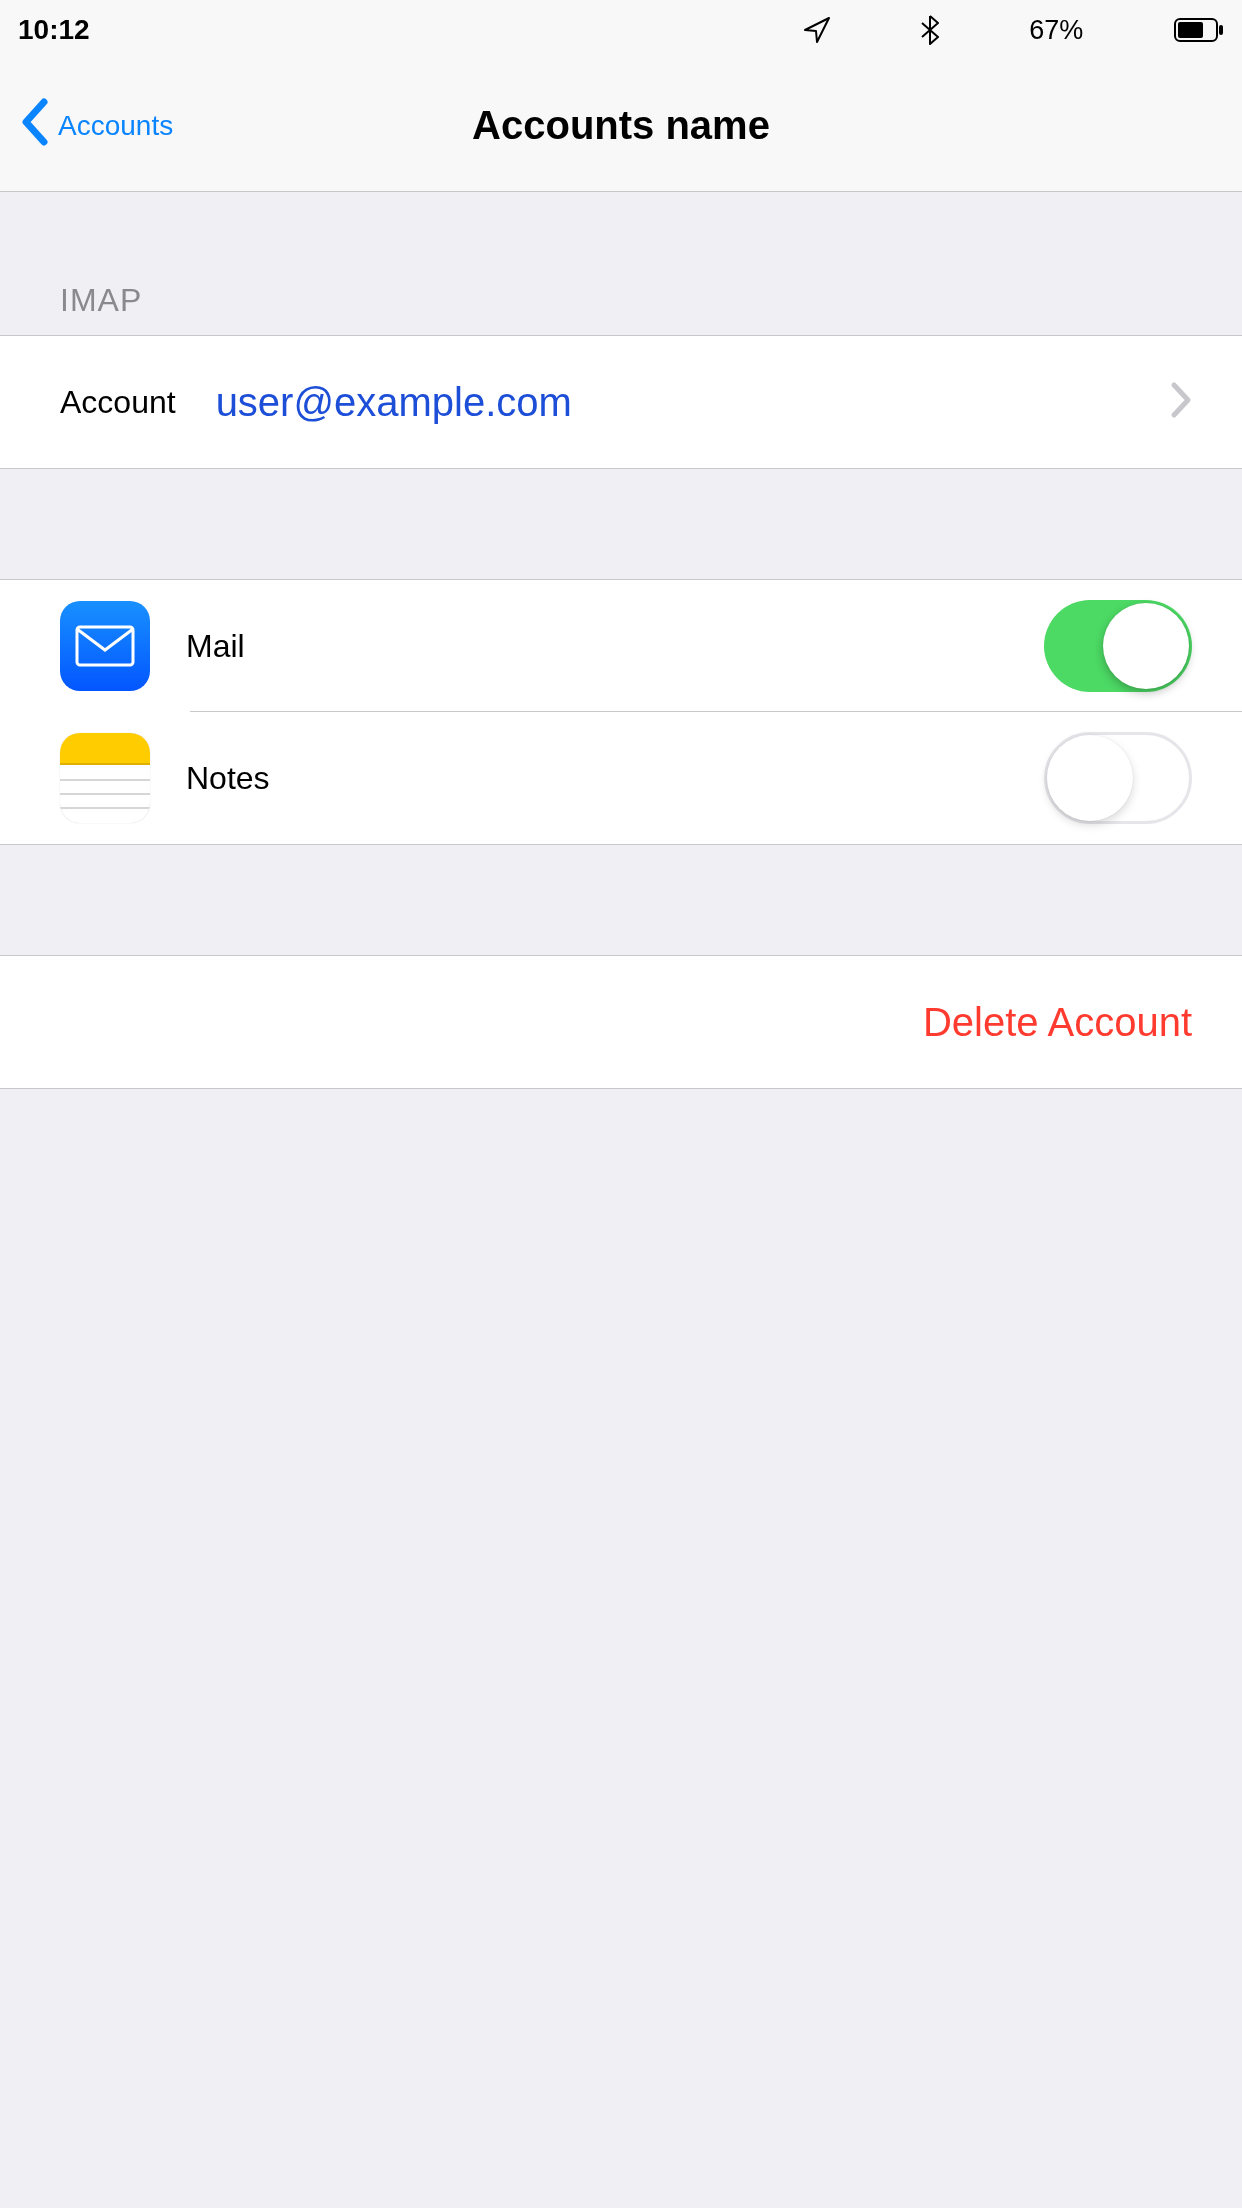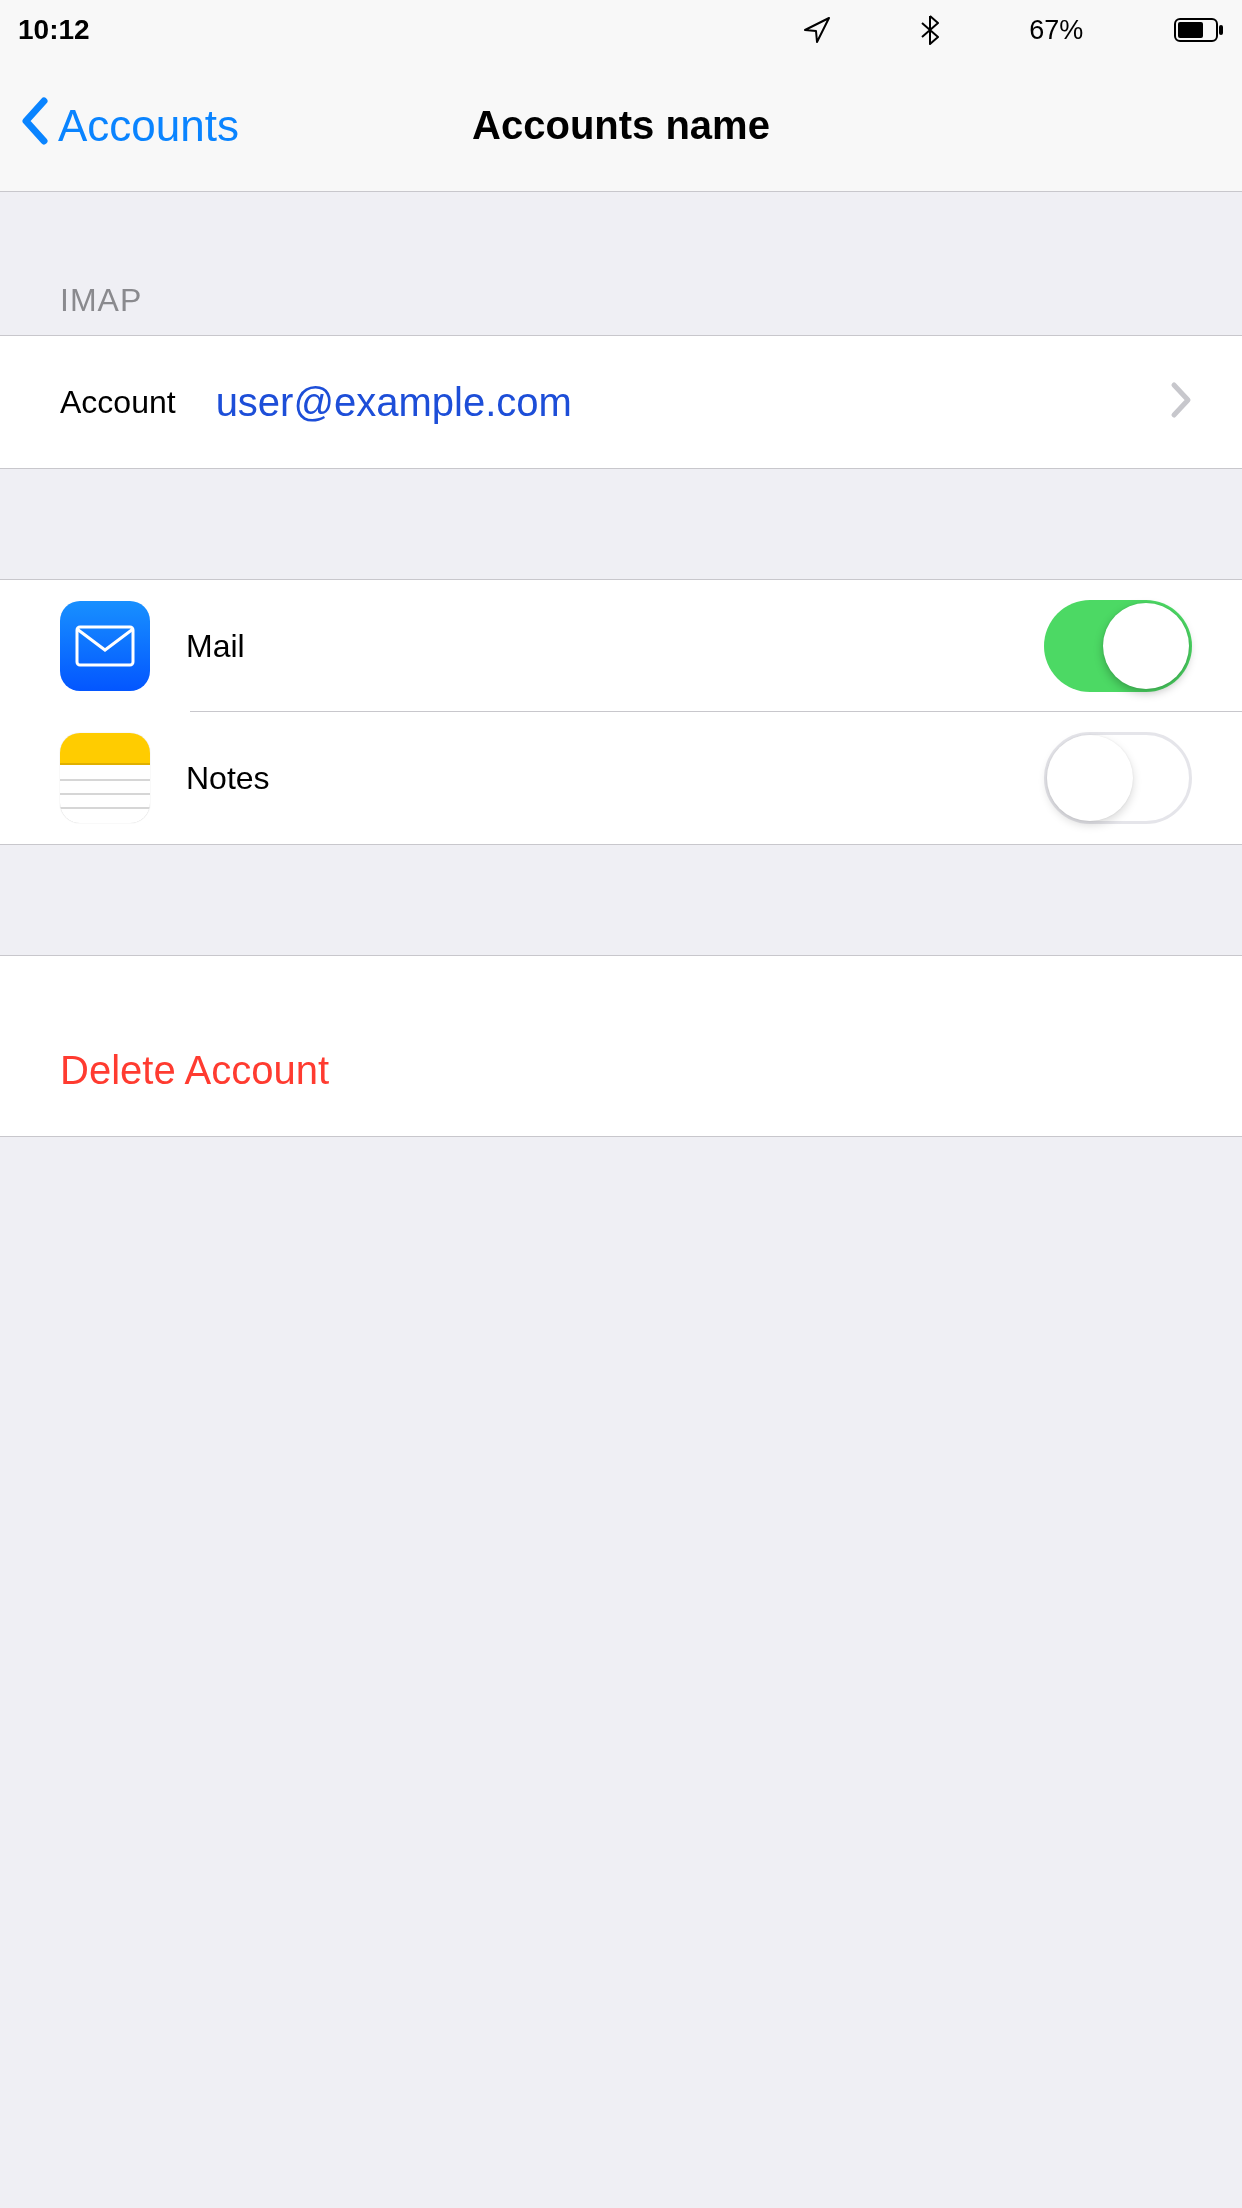--- a/index.html
+++ b/index.html
@@ -80,21 +80,21 @@
       position: relative;
       display: flex;
       align-items: center;
       padding: 0 20px;
     }
     .nav-back {
       display: flex;
       align-items: center;
       gap: 10px;
       color: #0a84ff;
-      font-size: 44px;
+      font-size: 28px;
       font-weight: 400;
       position: relative;
       z-index: 2;
     }
     .nav-title {
       position: absolute;
       left: 0; right: 0;
       text-align: center;
       font-size: 40px;
       font-weight: 600;
@@ -219,24 +219,23 @@
       right: 3px;
     }
     .toggle.off .toggle-knob {
       left: 0;
       top: 0;
       box-shadow: 0 4px 10px rgba(0,0,0,0.15), 0 0 2px rgba(0,0,0,0.08);
     }
 
     
     .delete-row {
-      justify-content: flex-start;
+      justify-content: flex-end;
       color: #ff3b30;
       font-size: 40px;
-      margin-top: 48px;
     }
 
     .spacer-md {
       height: 110px;
     }
     .spacer-sm {
       height: 110px;
     }
   </style>
 </head>

